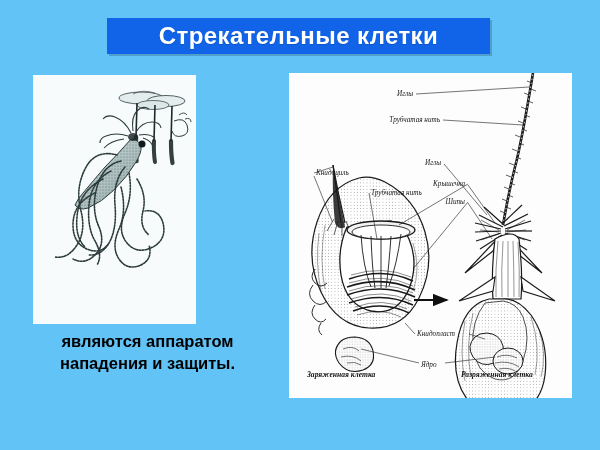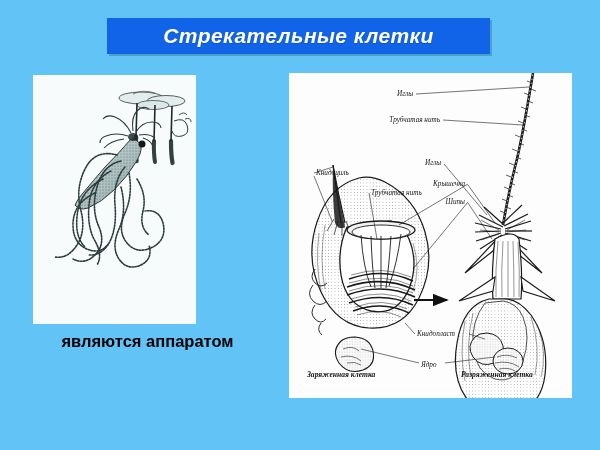--- a/index.html
+++ b/index.html
@@ -23,26 +23,25 @@
     width: 383px;
     height: 36px;
     background: #1164e8;
     box-shadow: 2px 2px 0 rgba(0,0,0,0.18);
     display: flex;
     align-items: center;
     justify-content: center;
   }
   #title-text {
     color: #ffffff;
-    font-size: 21px;
+    font-size: 24px;
     font-weight: bold;
     letter-spacing: 0.4px;
     white-space: nowrap;
     text-shadow: 0 1px 1px rgba(0,0,0,0.15);
-    font-style: italic;
   }
 
   
   #left-panel {
     position: absolute;
     left: 33px;
     top: 75px;
     width: 163px;
     height: 249px;
     background: #f7fbfb;
@@ -161,20 +160,21 @@
       <path d="M96 98 q4 22 -4 40 q-8 18 2 30 q10 12 26 4 q14 -8 10 -24 q-4 -14 -18 -12"></path>
       <path d="M88 112 q6 24 -2 42 q-8 18 0 30 q8 12 22 6 q12 -6 8 -20"></path>
       <path d="M62 118 q-22 10 -22 32 q0 18 14 24 q14 6 22 -6"></path>
       <path d="M104 104 q10 16 6 32 q-4 16 6 24"></path>
     </g>
   </svg>
 </div>
 
 <div id="caption">
   <span class="cap-line">являются аппаратом</span>
+  <span class="cap-line">нападения и защиты.</span>
 </div>
 
 <div id="right-panel">
   <svg width="283" height="325" viewBox="0 0 283 325">
     <defs>
       <pattern id="stipple" width="3.2" height="3.2" patternUnits="userSpaceOnUse">
         <circle cx="1.1" cy="1.1" r="0.42" fill="#2a2a2a"></circle>
       </pattern>
       <pattern id="stipple2" width="2.6" height="2.6" patternUnits="userSpaceOnUse">
         <circle cx="0.9" cy="0.9" r="0.38" fill="#2a2a2a"></circle>

